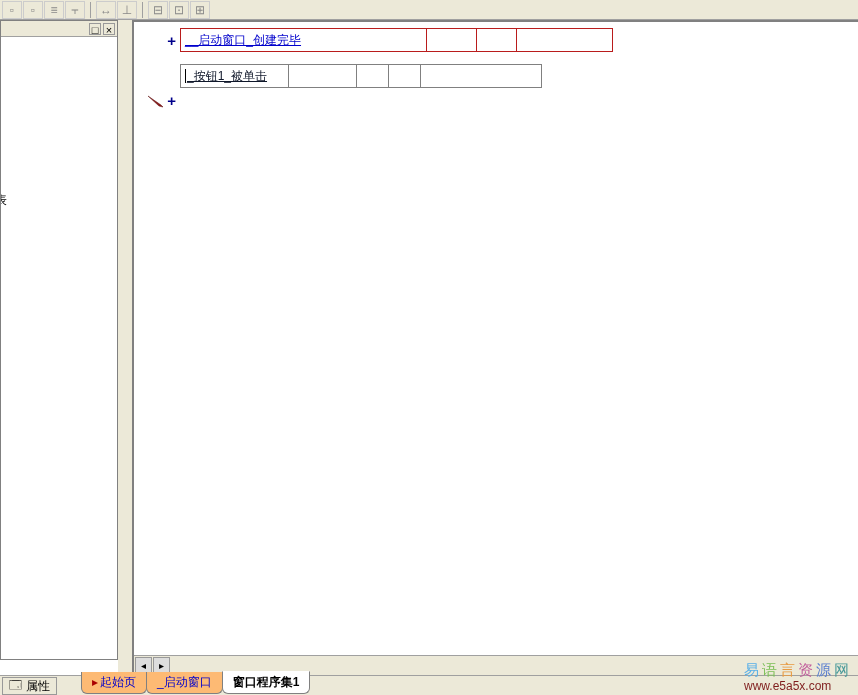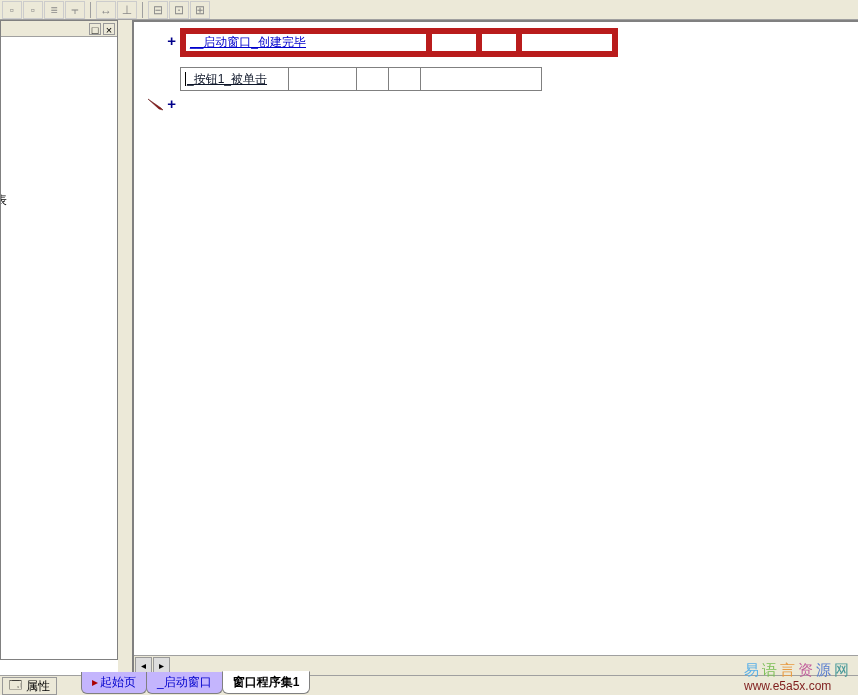--- a/index.html
+++ b/index.html
@@ -138,21 +138,21 @@
 }
 
 .block-row1 {
   margin-top: 6px;
 }
 
 .call-table {
   border-collapse: collapse;
 }
 .call-table td {
-  border: 6px solid #b91c1c;
+  border: 1px solid #b91c1c;
   height: 23px;
   padding: 0 4px;
   font-size: 12px;
 }
 .call-name { width: 246px; color: #0000cc; text-decoration: underline; }
 .c2 { width: 50px; }
 .c3 { width: 40px; }
 .c4 { width: 96px; }
 
 .sub-table {
@@ -232,21 +232,21 @@
   margin-left: 24px;
   height: 20px;
 }
 .tab {
   padding: 2px 10px 2px 10px;
   border: 1px solid #808080;
   border-top: none;
   border-bottom-left-radius: 6px;
   border-bottom-right-radius: 6px;
   margin-right: -1px;
-  background: #c4b5fd;
+  background: #fdba74;
   font-size: 12px;
   position: relative;
   top: -1px;
 }
 .tab.inactive { color: #0000cc; }
 .tab.active {
   background: #ffffff;
   font-weight: bold;
   border-top: 1px solid #fff;
   z-index: 2;

